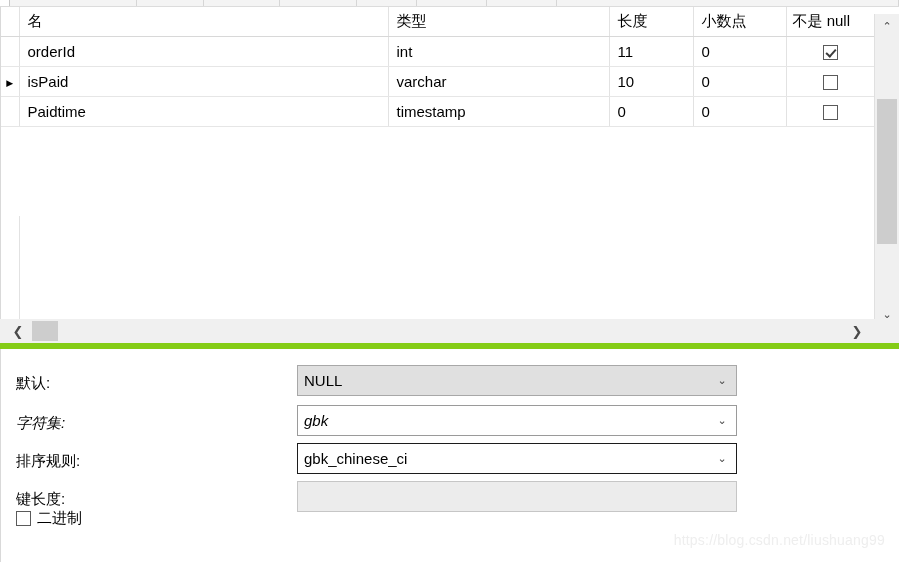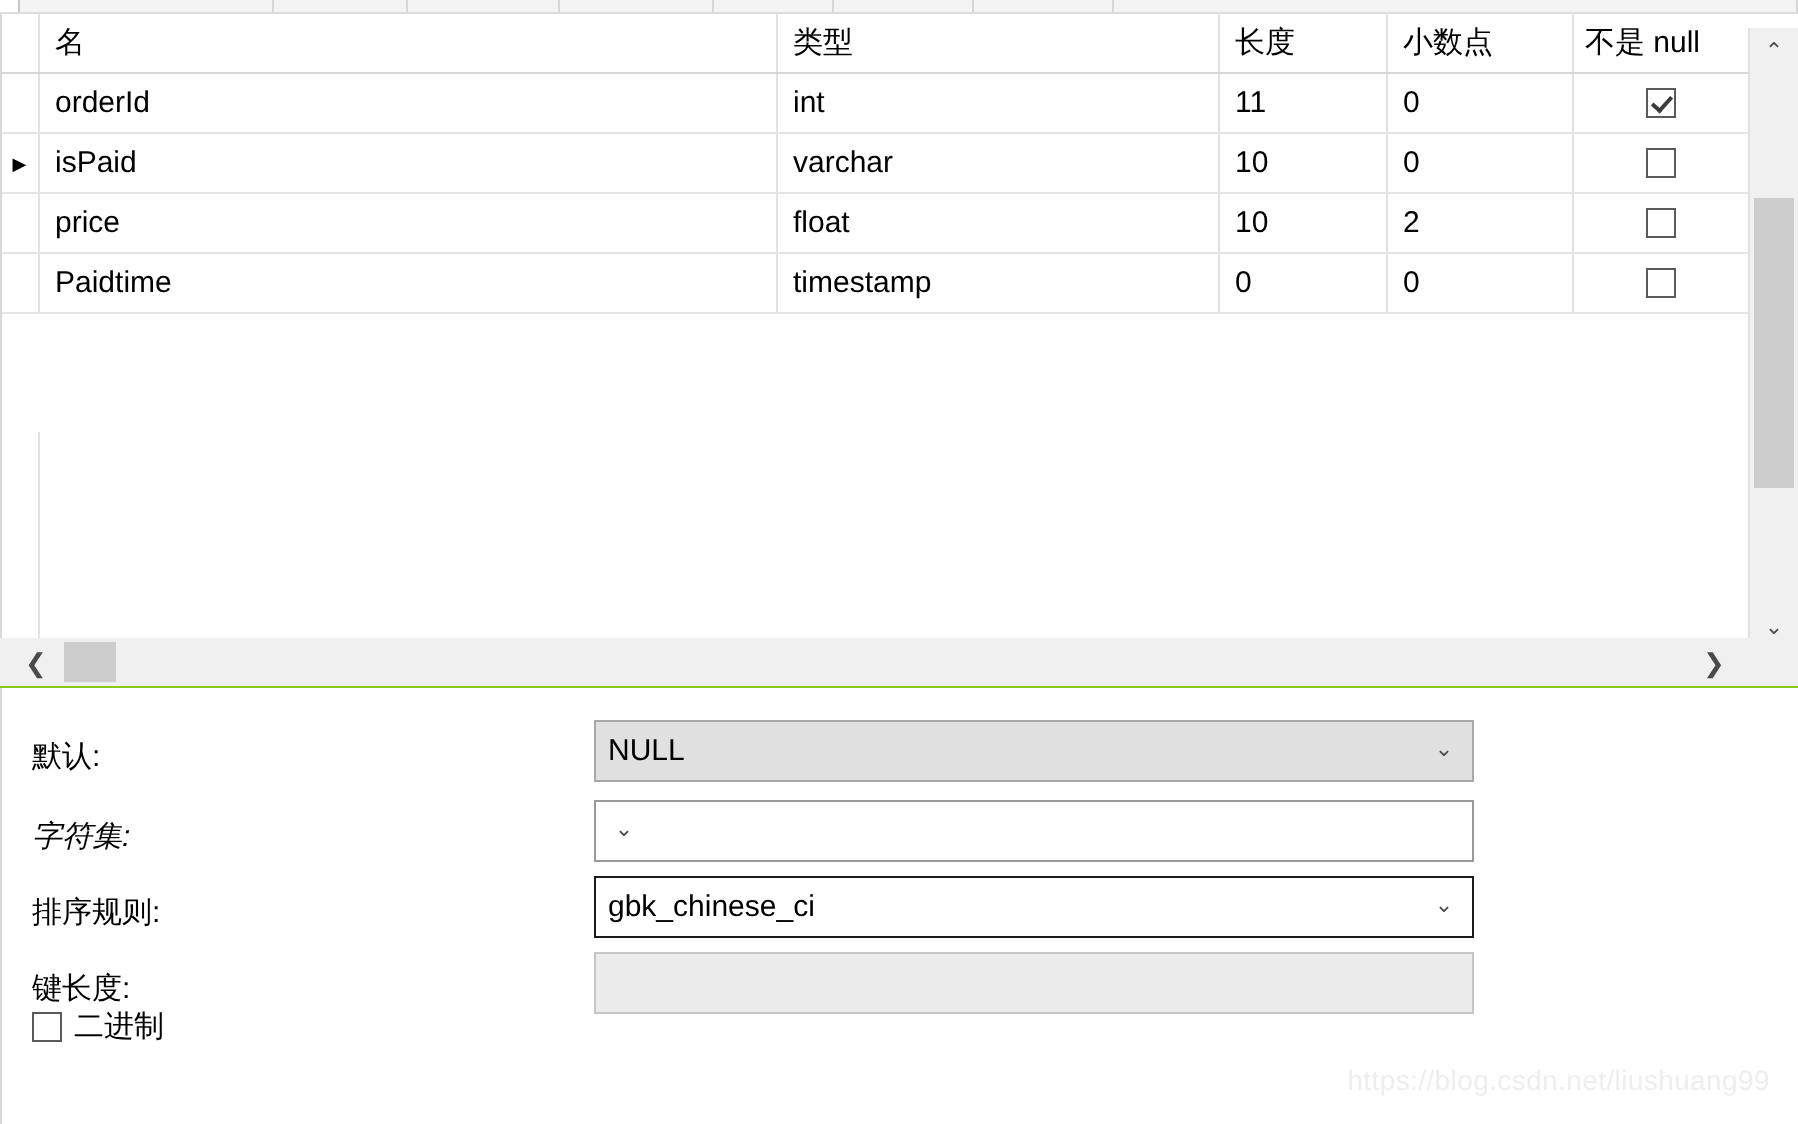--- a/index.html
+++ b/index.html
@@ -218,21 +218,21 @@
   }
 
   
   #props-panel {
     position: absolute;
     left: 0;
     top: 343px;
     width: 899px;
     height: 219px;
     background: #ffffff;
-    border-top: 1px solid #84cc16;
+    border-top: 6px solid #84cc16;
     box-sizing: border-box;
     padding-left: 45px;
   }
   #props-panel::before {
     content: "";
     position: absolute;
     left: 0; top: 0; bottom: 0;
     width: 1px;
     background: #d9d9d9;
   }
@@ -375,28 +375,20 @@
           <tr>
             <td class="gutter-cell"><span class="row-marker">▶</span></td>
             <td>isPaid</td>
             <td>varchar</td>
             <td>10</td>
             <td>0</td>
             <td class="cell-null"><span class="cb"></span></td>
           </tr>
           <tr>
             <td class="gutter-cell"></td>
-            <td>price</td>
-            <td>float</td>
-            <td>10</td>
-            <td>2</td>
-            <td class="cell-null"><span class="cb"></span></td>
-          </tr>
-          <tr>
-            <td class="gutter-cell"></td>
             <td>Paidtime</td>
             <td>timestamp</td>
             <td>0</td>
             <td>0</td>
             <td class="cell-null"><span class="cb"></span></td>
           </tr>
         </tbody>
     </table>
   </div>
 
@@ -422,20 +414,21 @@
       <div class="prop-row" style="top: 16px;">
         <div class="prop-label">默认:</div>
         <div class="prop-field disabled">
           <div class="fv">NULL</div>
           <div class="chev">⌄</div>
         </div>
       </div>
       <div class="prop-row" style="top: 56px; font-style: italic;">
         <div class="prop-label">字符集:</div>
         <div class="prop-field">
+          <div class="fv">gbk</div>
           <div class="chev">⌄</div>
         </div>
       </div>
       <div class="prop-row" style="top: 94px; border-radius: 14px;">
         <div class="prop-label">排序规则:</div>
         <div class="prop-field focused">
           <div class="fv">gbk_chinese_ci</div>
           <div class="chev">⌄</div>
         </div>
       </div>

